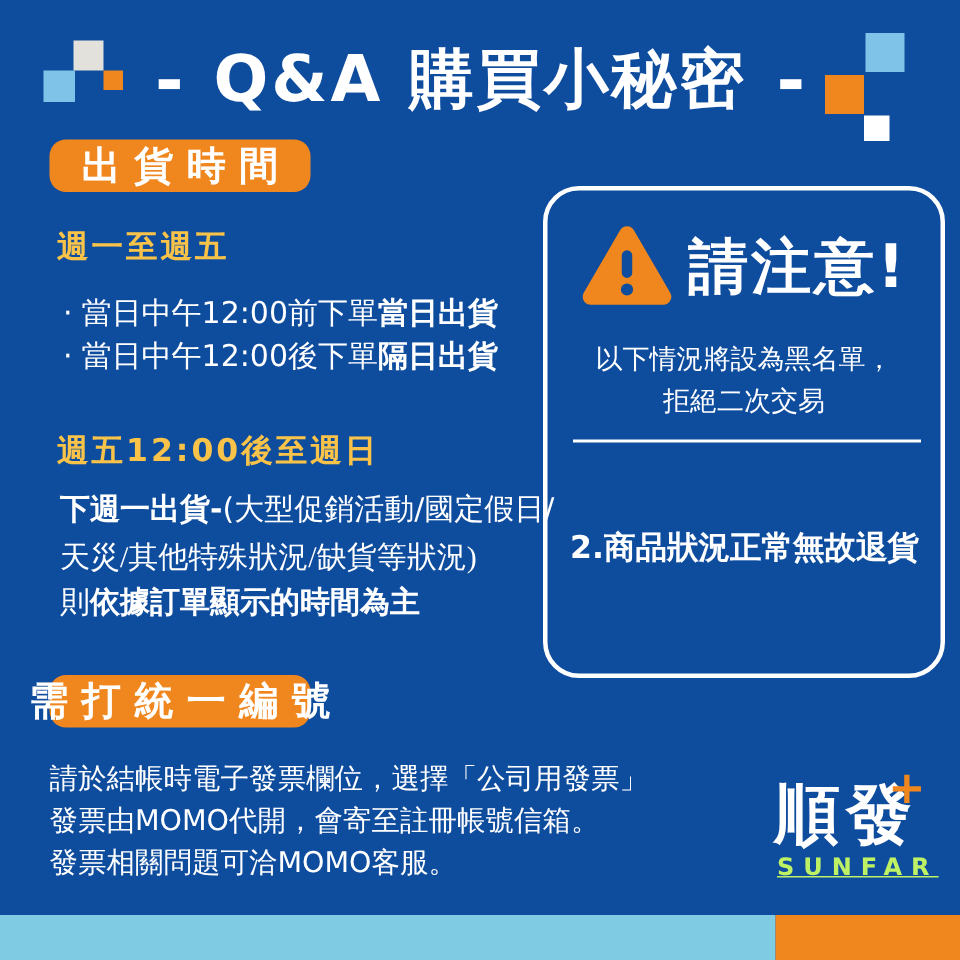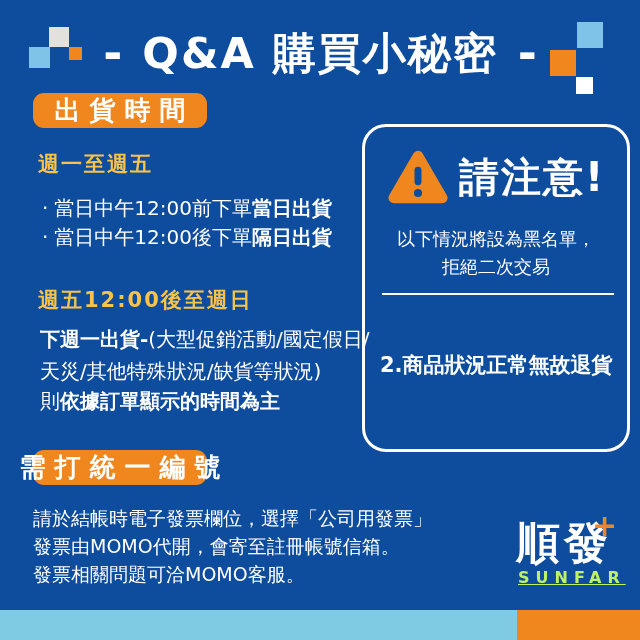--- a/index.html
+++ b/index.html
@@ -143,21 +143,21 @@
 </div>
 <div class="bullet-line" style="top:224px;">
   <span class="bullet-dot">·</span><span>當日中午12:00後下單</span><span class="b">隔日出貨</span>
 </div>
 
 <div class="section-heading" style="top:286px;">週五12:00後至週日</div>
 
 <div class="para-line" style="top:326px;">
   <span class="b">下週一出貨-</span><span>(大型促銷活動/國定假日/</span>
 </div>
-<div class="para-line" style="top:358px;">天災/其他特殊狀況/缺貨等狀況)</div>
+<div class="para-line" style="top:358px;font-family:Liberation Serif, serif;">天災/其他特殊狀況/缺貨等狀況)</div>
 <div class="para-line" style="top:388px;">
   <span>則</span><span class="b">依據訂單顯示的時間為主</span>
 </div>
 
 <div class="notice-card">
   <div class="notice-header">
     <svg width="62" height="57" viewBox="0 0 64 58">
       <path d="M32 7 L57 50 H7 Z" fill="#F0871E" stroke="#F0871E" stroke-width="11" stroke-linejoin="round"></path>
       <rect x="28.4" y="18" width="7.2" height="19" rx="3.6" fill="#0E4C9E"></rect>
       <circle cx="32" cy="45" r="4.2" fill="#0E4C9E"></circle>

